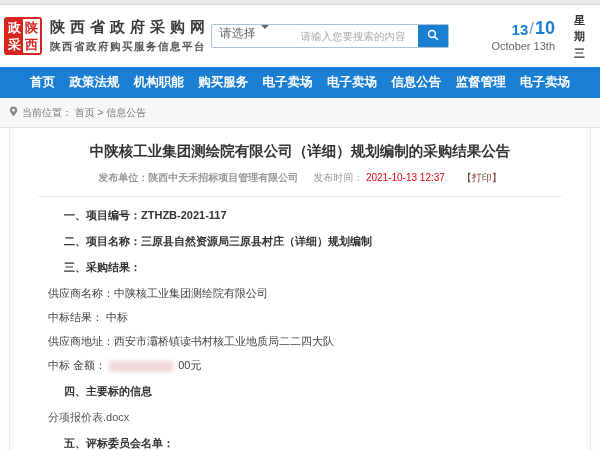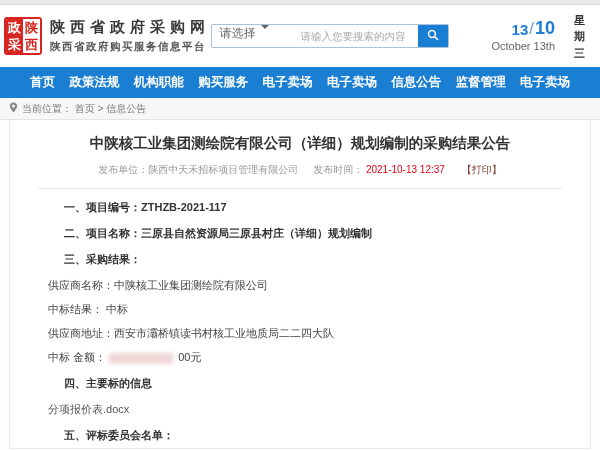--- a/index.html
+++ b/index.html
@@ -45,30 +45,30 @@
   .date-en { font-size:11px; color:#666; margin-top:3px; white-space:nowrap; }
   .weekday { font-size:11px; font-weight:bold; color:#333; width:12px; line-height:1.5;
              word-break:break-all; margin-top:1px; }
 
   
   .nav { height:31px; background:#1a7ed2; display:flex; align-items:center;
          justify-content:space-between; padding:13px 30px; }
   .nav-item { color:#fff; font-size:12.5px; font-weight:bold; cursor:pointer; white-space:nowrap; }
 
   
-  .breadcrumb { height:22px; background:#f7f7f7; border-bottom:1px solid #e3e3e3;
+  .breadcrumb { height:30px; background:#f7f7f7; border-bottom:1px solid #e3e3e3;
                 display:flex; align-items:center; padding:0 9px; font-size:10px; color:#777; gap:4px; }
 
   
   .card { margin:0 9px; background:#fff; border:1px solid #eaeaea; border-top:none;
           height:329px; padding:14px 28px 0; overflow:hidden; }
   .article-title { text-align:center; font-size:14.5px; font-weight:bold; color:#333; }
   .article-meta { text-align:center; font-size:10px; color:#999; margin-top:10px;
                   padding-bottom:11px; border-bottom:1px solid #ececec; white-space:nowrap; }
-  .meta-pub { margin-right:12px; }
+  .meta-pub { margin-right:12px;font-weight:bold; }
   .meta-time-value { color:#e60012; }
   .meta-print { color:#7d3c32; margin-left:14px; cursor:pointer; }
 
   .body-block { padding-left:10px; }
   .sec  { font-size:11px; font-weight:bold; color:#333; margin:11px 16px; }
   .line { font-size:11px; color:#444; margin:9px 0; }
   .attachment { color:#555; }
   .amount-redact { display:inline-block; width:64px; height:11px; background:#f0d6d6;
                    filter:blur(2px); vertical-align:middle; margin-right:2px; }
 </style>

